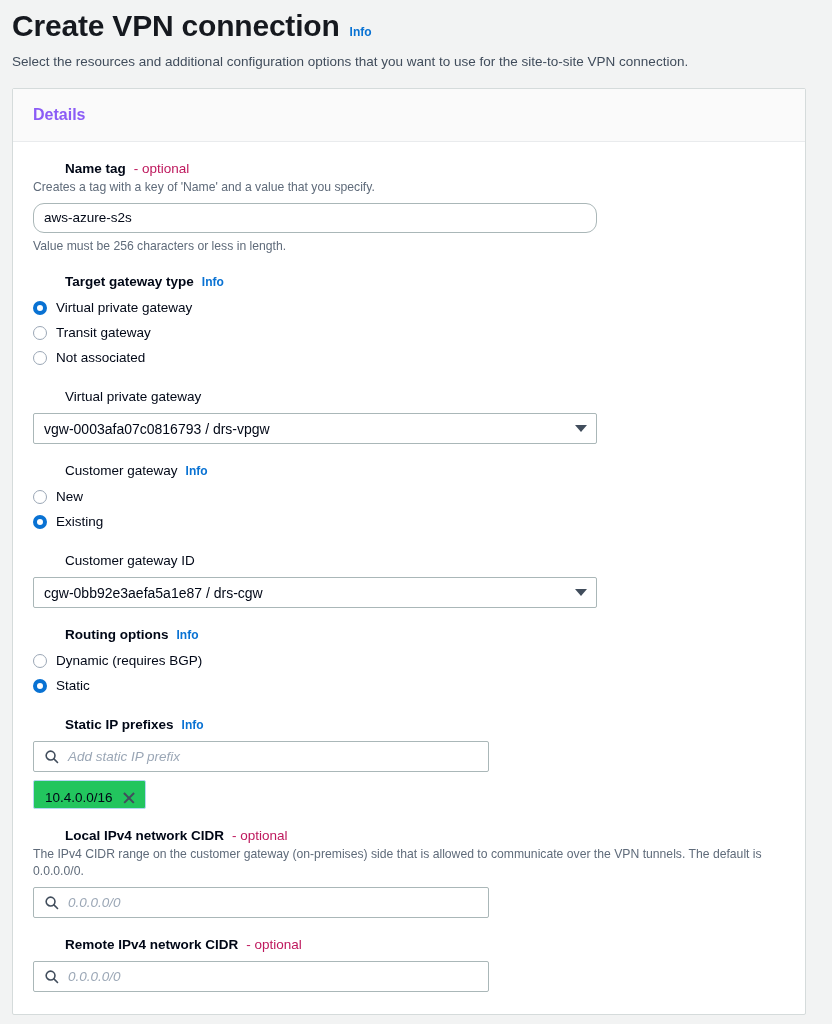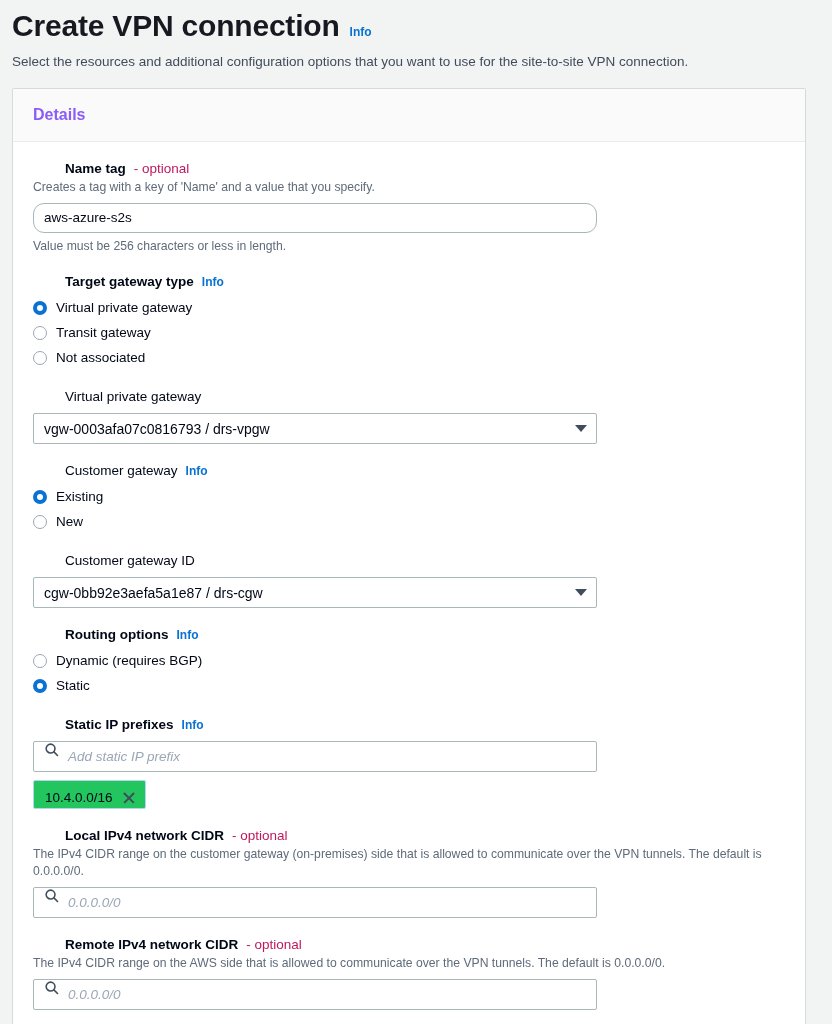--- a/index.html
+++ b/index.html
@@ -143,27 +143,27 @@
     border-left: 6px solid transparent;
     border-right: 6px solid transparent;
     border-top: 7px solid #414d5c;
     margin-left: 8px;
     flex: none;
   }
 
   
   .search-input {
     margin-top: 7px;
-    width: 564px;
+    width: 456px;
     height: 31px;
     border: 1px solid #aab7b8;
     border-radius: 2px;
     background: #ffffff;
     display: flex;
-    align-items: flex-start;
+    align-items: center;
     gap: 9px;
     padding: 0 10px;
   }
   .search-input .placeholder {
     font-size: 13.5px;
     font-style: italic;
     color: #9ba7b6;
     line-height: 29px;
   }
   .mag { flex: none; display: block; }
@@ -289,26 +289,26 @@
         </div>
       </div>
 
       <div class="field">
         <div class="field-label">
           <span style="font-weight:400">Customer gateway</span>
           <a class="info-link">Info</a>
         </div>
         <div class="radio-group">
           <div class="radio-row">
+            <span class="radio"></span>
+            <span class="radio-label">New</span>
+          </div>
+          <div class="radio-row">
             <span class="radio checked"></span>
             <span class="radio-label">Existing</span>
-          </div>
-          <div class="radio-row">
-            <span class="radio"></span>
-            <span class="radio-label">New</span>
           </div>
         </div>
       </div>
 
       <div class="field">
         <div class="field-label">
           <span style="font-weight:400">Customer gateway ID</span>
         </div>
         <div class="select">
           <span>cgw-0bb92e3aefa5a1e87 / drs-cgw</span>
@@ -366,21 +366,20 @@
           </svg>
           <span class="placeholder">0.0.0.0/0</span>
         </div>
       </div>
 
       <div class="field">
         <div class="field-label">
           <span>Remote IPv4 network CIDR</span>
           <span class="opt">- optional</span>
         </div>
-        <div class="field-desc">The IPv4 CIDR range on the AWS side that is allowed to communicate over the VPN tunnels. The default is 0.0.0.0/0.</div>
         <div class="search-input">
           <svg class="mag" width="15" height="15" viewBox="0 0 16 16" fill="none">
             <circle cx="7" cy="7" r="4.7" stroke="#414d5c" stroke-width="1.7"></circle>
             <line x1="10.6" y1="10.6" x2="14.4" y2="14.4" stroke="#414d5c" stroke-width="1.7" stroke-linecap="round"></line>
           </svg>
           <span class="placeholder">0.0.0.0/0</span>
         </div>
       </div>
 
     </div>

